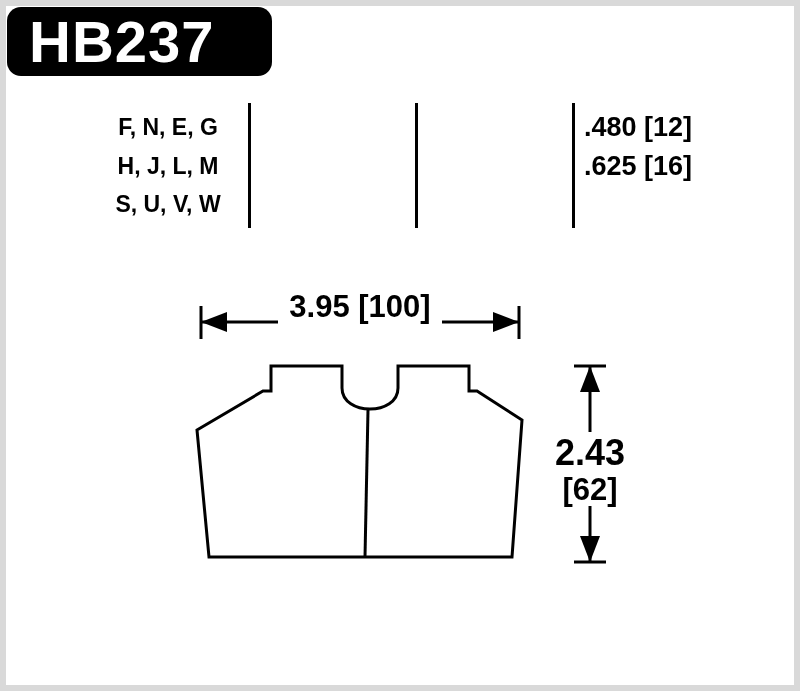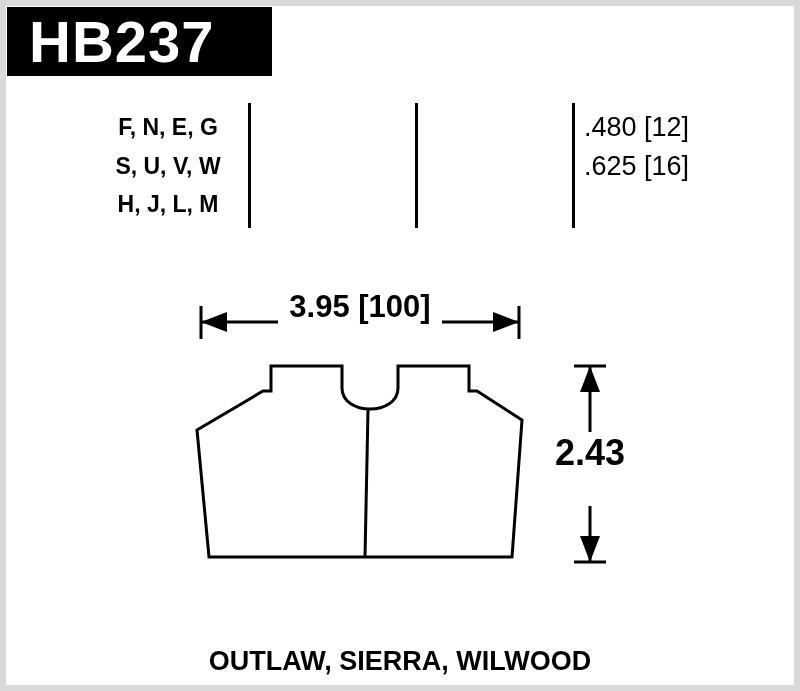--- a/index.html
+++ b/index.html
@@ -24,35 +24,36 @@
     width:788px;height:679px;
     background:var(--paper);
   }
   .part-box{
     position:absolute;left:7px;top:7px;
     width:265px;height:69px;
     background:var(--ink);
     color:var(--paper);
     display:flex;align-items:center;
     padding-left:22px;
+    border-radius:14px;
   }
   .part-box span{
     font-size:58px;font-weight:bold;letter-spacing:1px;
     line-height:1;
   }
   .compounds{
     position:absolute;left:88px;top:108px;width:160px;
     text-align:center;
     font-size:23px;font-weight:bold;line-height:38.5px;
     white-space:nowrap;
   }
   .thicknesses{
     position:absolute;left:584px;top:108px;width:170px;
     text-align:left;
-    font-size:27px;font-weight:normal;line-height:38.5px;
+    font-size:27px;font-weight:bold;line-height:38.5px;
     white-space:nowrap;
   }
   .dim-width-label{
     position:absolute;left:270px;top:290px;width:180px;
     text-align:center;
     font-size:31px;font-weight:bold;line-height:34px;
     white-space:nowrap;
   }
   .dim-height-in{
     position:absolute;left:540px;top:436px;width:100px;
@@ -119,26 +120,26 @@
       <polygon class="arrow" points="590,562 580,536 600,536"></polygon>
     </g>
   </svg>
 
   <div class="part-box">
     <span>HB237</span>
   </div>
 
   <div class="compounds">
     <div>F, N, E, G</div>
+    <div>H, J, L, M</div>
     <div>S, U, V, W</div>
-    <div>H, J, L, M</div>
   </div>
 
   <div class="thicknesses">
     <div>.480 [12]</div>
     <div>.625 [16]</div>
   </div>
 
   <div class="dim-width-label">3.95 [100]</div>
   <div class="dim-height-in">2.43</div>
+  <div class="dim-height-mm">[62]</div>
 
-  <div class="caption">OUTLAW, SIERRA, WILWOOD</div>
 </div>
 
 </body></html>

